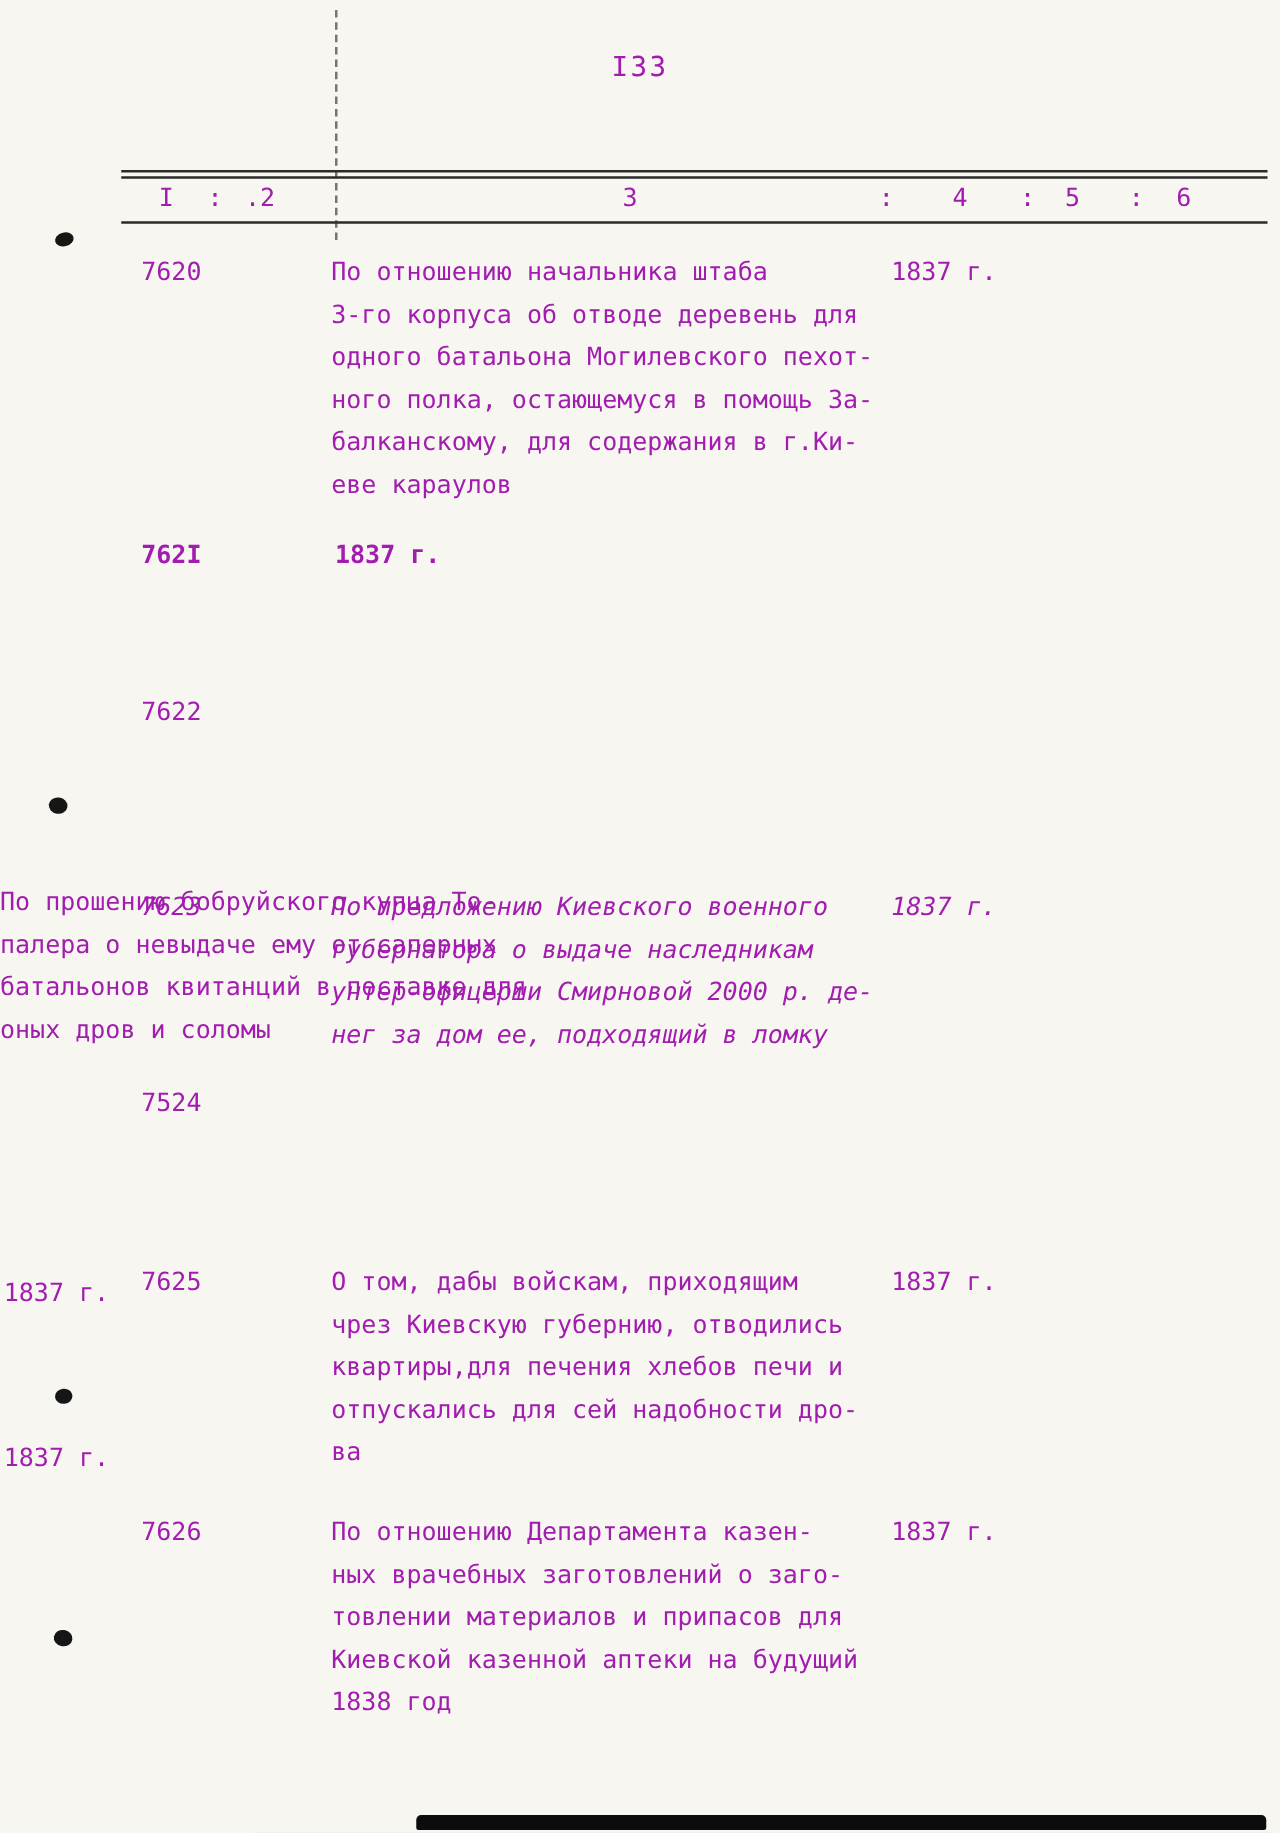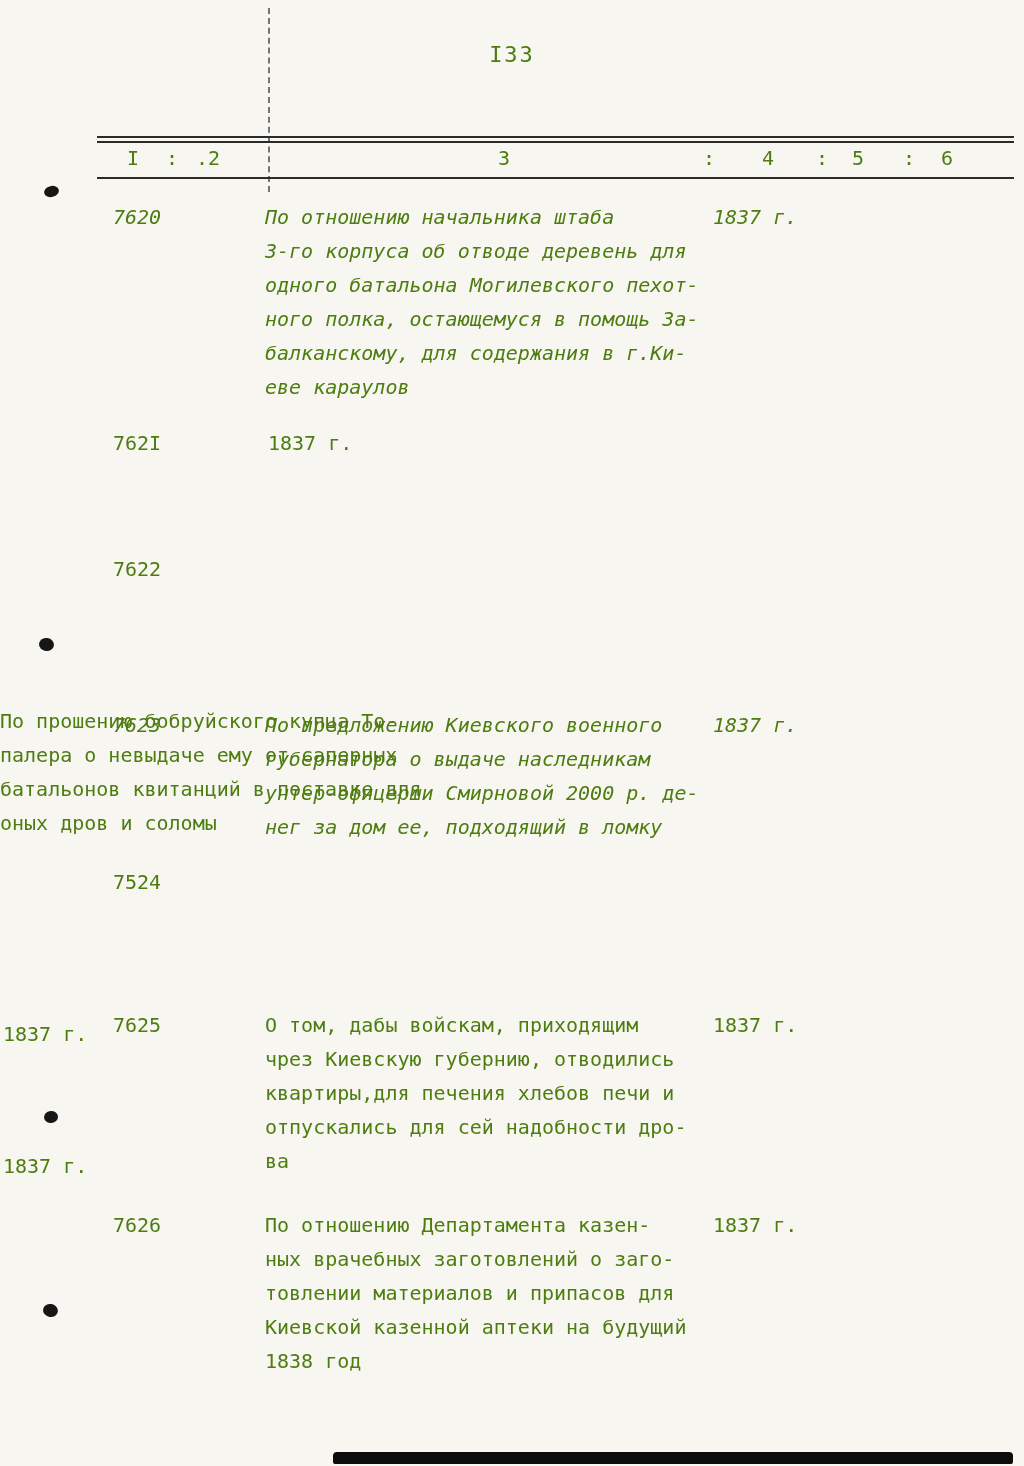--- a/index.html
+++ b/index.html
@@ -8,21 +8,21 @@
     background: #e9e8e4;
   }
   .page {
     position: relative;
     width: 1024px;
     height: 1466px;
     margin: 0 auto;
     background: #f7f6f1;
     overflow: hidden;
     font-family: "DejaVu Sans Mono", "Liberation Mono", monospace;
-    color: #4d7c0f;
+    color: #a21caf;
   }
   
   .page-number {
     position: absolute;
     top: 42px;
     left: 0;
     right: 0;
     text-align: center;
     font-size: 22px;
     letter-spacing: 2px;
@@ -85,22 +85,22 @@
   }
   .entry .text {
     width: 445px;
     flex: 0 0 445px;
     white-space: pre-line;
   }
   .entry .year {
     flex: 0 0 auto;
     padding-left: 3px;
   }
-  .e0 { top: 200px; font-style: italic; }
-  .e1 { top: 426px; }
+  .e0 { top: 200px; }
+  .e1 { top: 426px; font-weight: bold; }
   .e2 { top: 552px; flex-direction: column; }
   .e3 { top: 708px; font-style: italic; }
   .e4 { top: 865px; flex-direction: column; }
   .e5 { top: 1008px; }
   .e6 { top: 1208px; }
   
   .ink-dot {
     position: absolute;
     background: #161616;
     border-radius: 50%;

